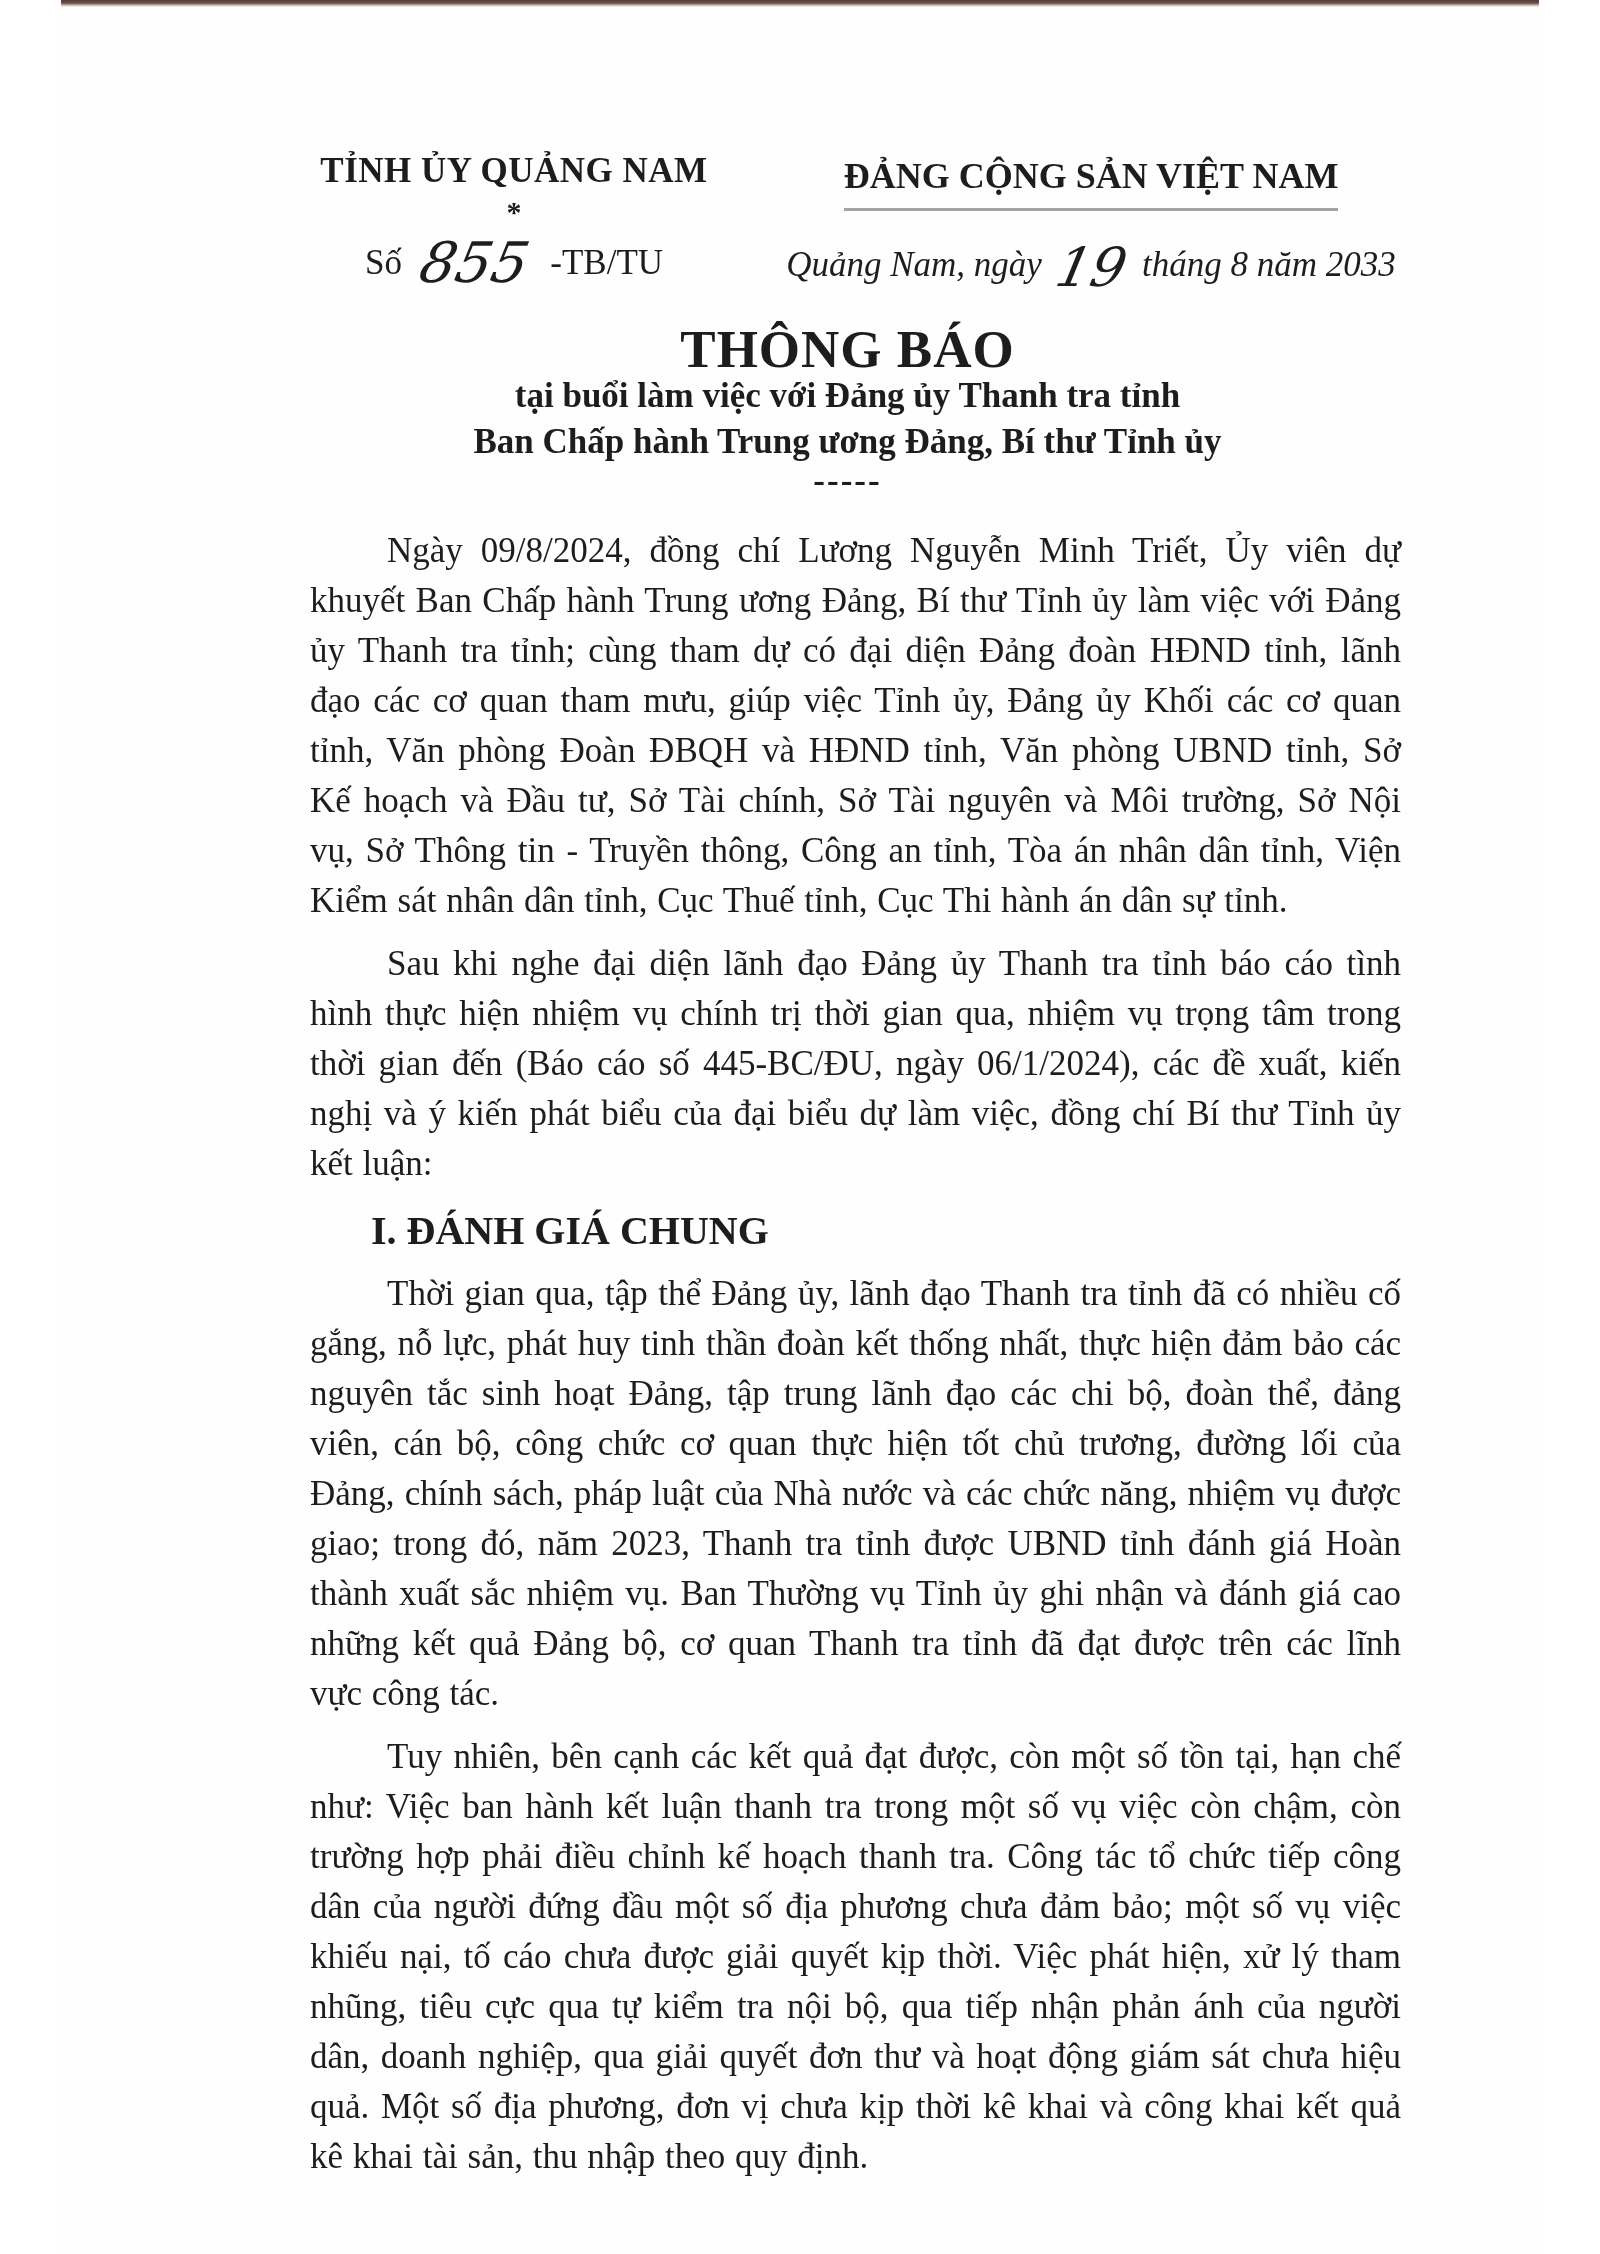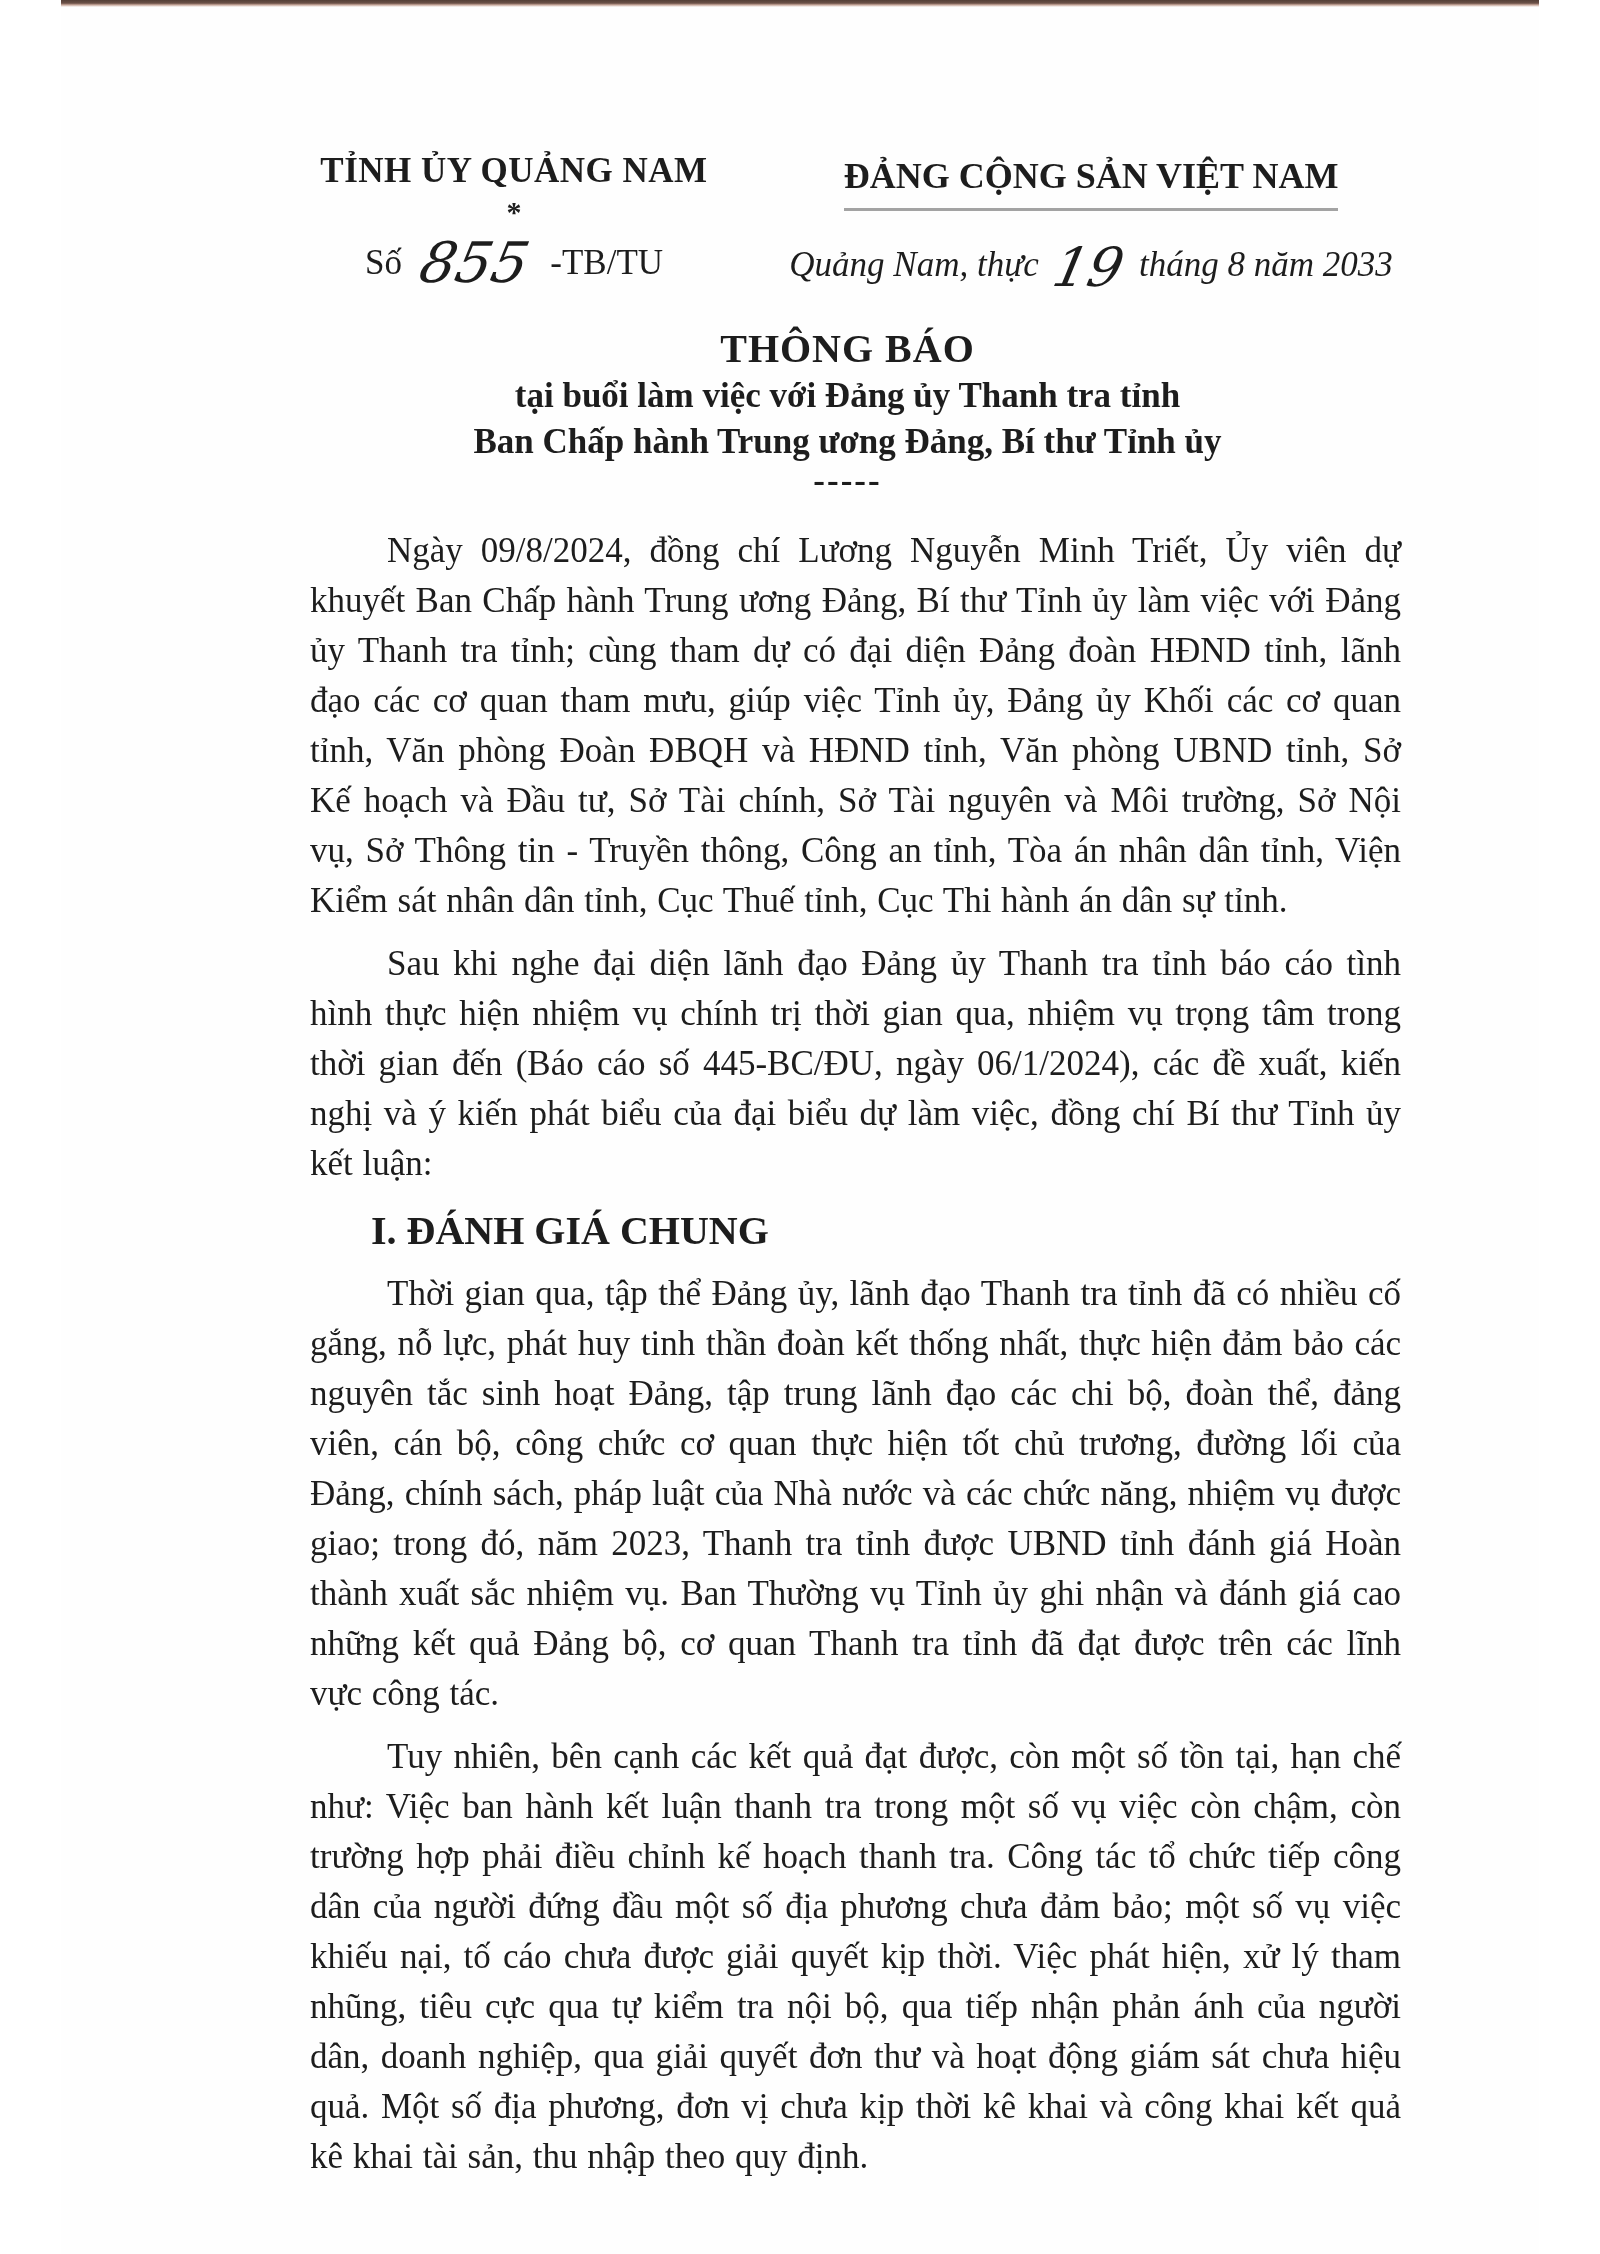--- a/index.html
+++ b/index.html
@@ -100,21 +100,21 @@
     vertical-align: -10px;
     margin: 0 8px 0 6px;
   }
   
   .title-block {
     margin-top: 32px;
     text-align: center;
   }
   .doc-type {
     font-weight: bold;
-    font-size: 40px;
+    font-size: 53px;
     line-height: 48px;
     letter-spacing: 1px;
   }
   .doc-subtitle {
     font-weight: bold;
     font-size: 35px;
     line-height: 46px;
     margin-top: 0;
   }
   .doc-subtitle:first-of-type {
@@ -163,21 +163,21 @@
           <span class="handwritten">855</span>
           <span>-TB/TU</span>
         </div>
       </div>
 
       <div class="header-right">
         <div>
           <span class="party-name">ĐẢNG CỘNG SẢN VIỆT NAM</span>
         </div>
         <div class="dateline">
-          <span>Quảng Nam, thực</span>
+          <span>Quảng Nam, ngày</span>
           <span class="handwritten">19</span>
           <span>tháng 8 năm 2033</span>
         </div>
       </div>
     </header>
 
     <section class="title-block">
       <div class="doc-type">THÔNG BÁO</div>
       <div class="doc-subtitle">tại buổi làm việc với Đảng ủy Thanh tra tỉnh</div>
       <div class="doc-subtitle">Ban Chấp hành Trung ương Đảng, Bí thư Tỉnh ủy</div>

